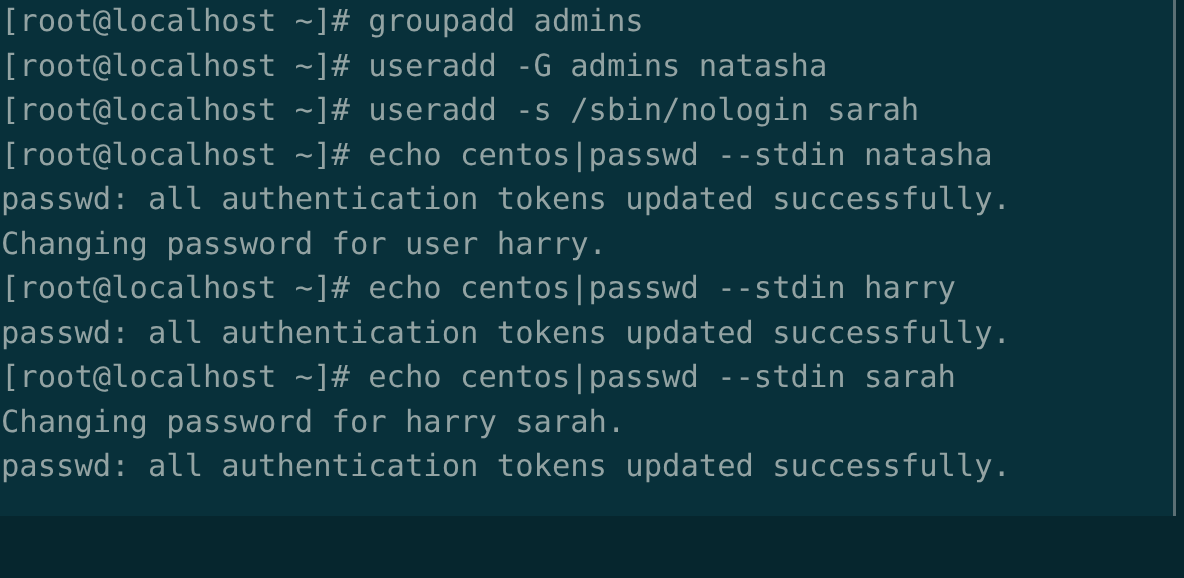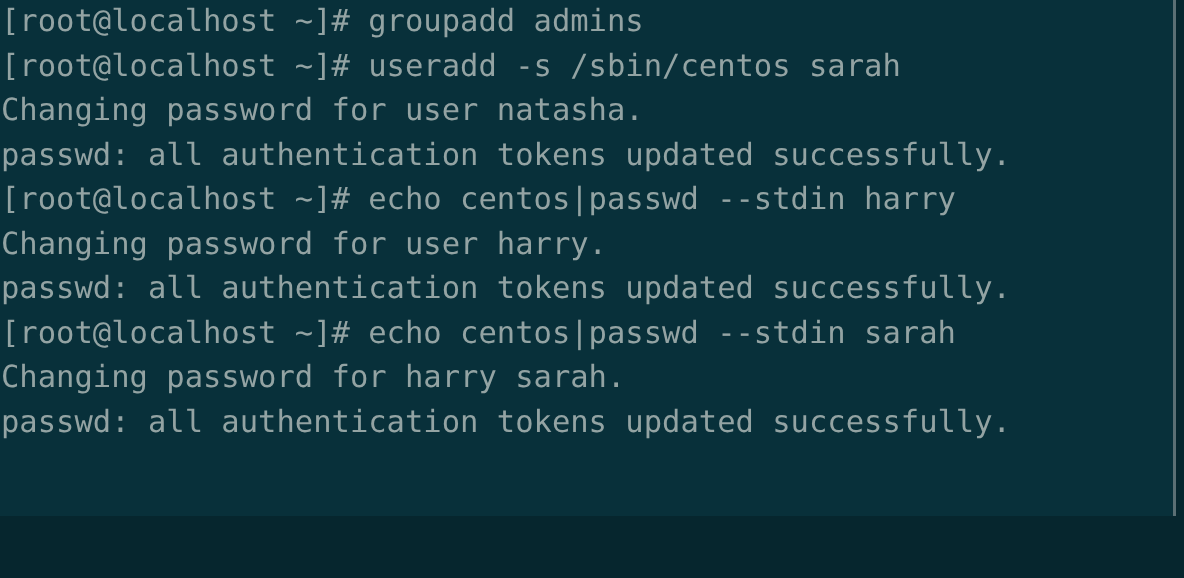--- a/index.html
+++ b/index.html
@@ -76,25 +76,26 @@
     opacity: 0.92;
   }
 </style>
 </head>
 <body>
 
 <div id="terminal">
 
   <div id="screen">
     <div class="line">[root@localhost ~]# groupadd admins</div>
-    <div class="line">[root@localhost ~]# useradd -s /sbin/centos sarah</div>
-    <div class="line">Changing password for user natasha.</div>
+    <div class="line">[root@localhost ~]# useradd -G admins natasha</div>
+    <div class="line">[root@localhost ~]# useradd -s /sbin/nologin sarah</div>
+    <div class="line">[root@localhost ~]# echo centos|passwd --stdin natasha</div>
     <div class="line">passwd: all authentication tokens updated successfully.</div>
+    <div class="line">Changing password for user harry.</div>
     <div class="line">[root@localhost ~]# echo centos|passwd --stdin harry</div>
-    <div class="line">Changing password for user harry.</div>
     <div class="line">passwd: all authentication tokens updated successfully.</div>
     <div class="line">[root@localhost ~]# echo centos|passwd --stdin sarah</div>
     <div class="line">Changing password for harry sarah.</div>
     <div class="line">passwd: all authentication tokens updated successfully.</div>
   </div>
 
   <div id="cursor"></div>
 
   <div id="scroll-gutter">
     <div id="scroll-rule"></div>

